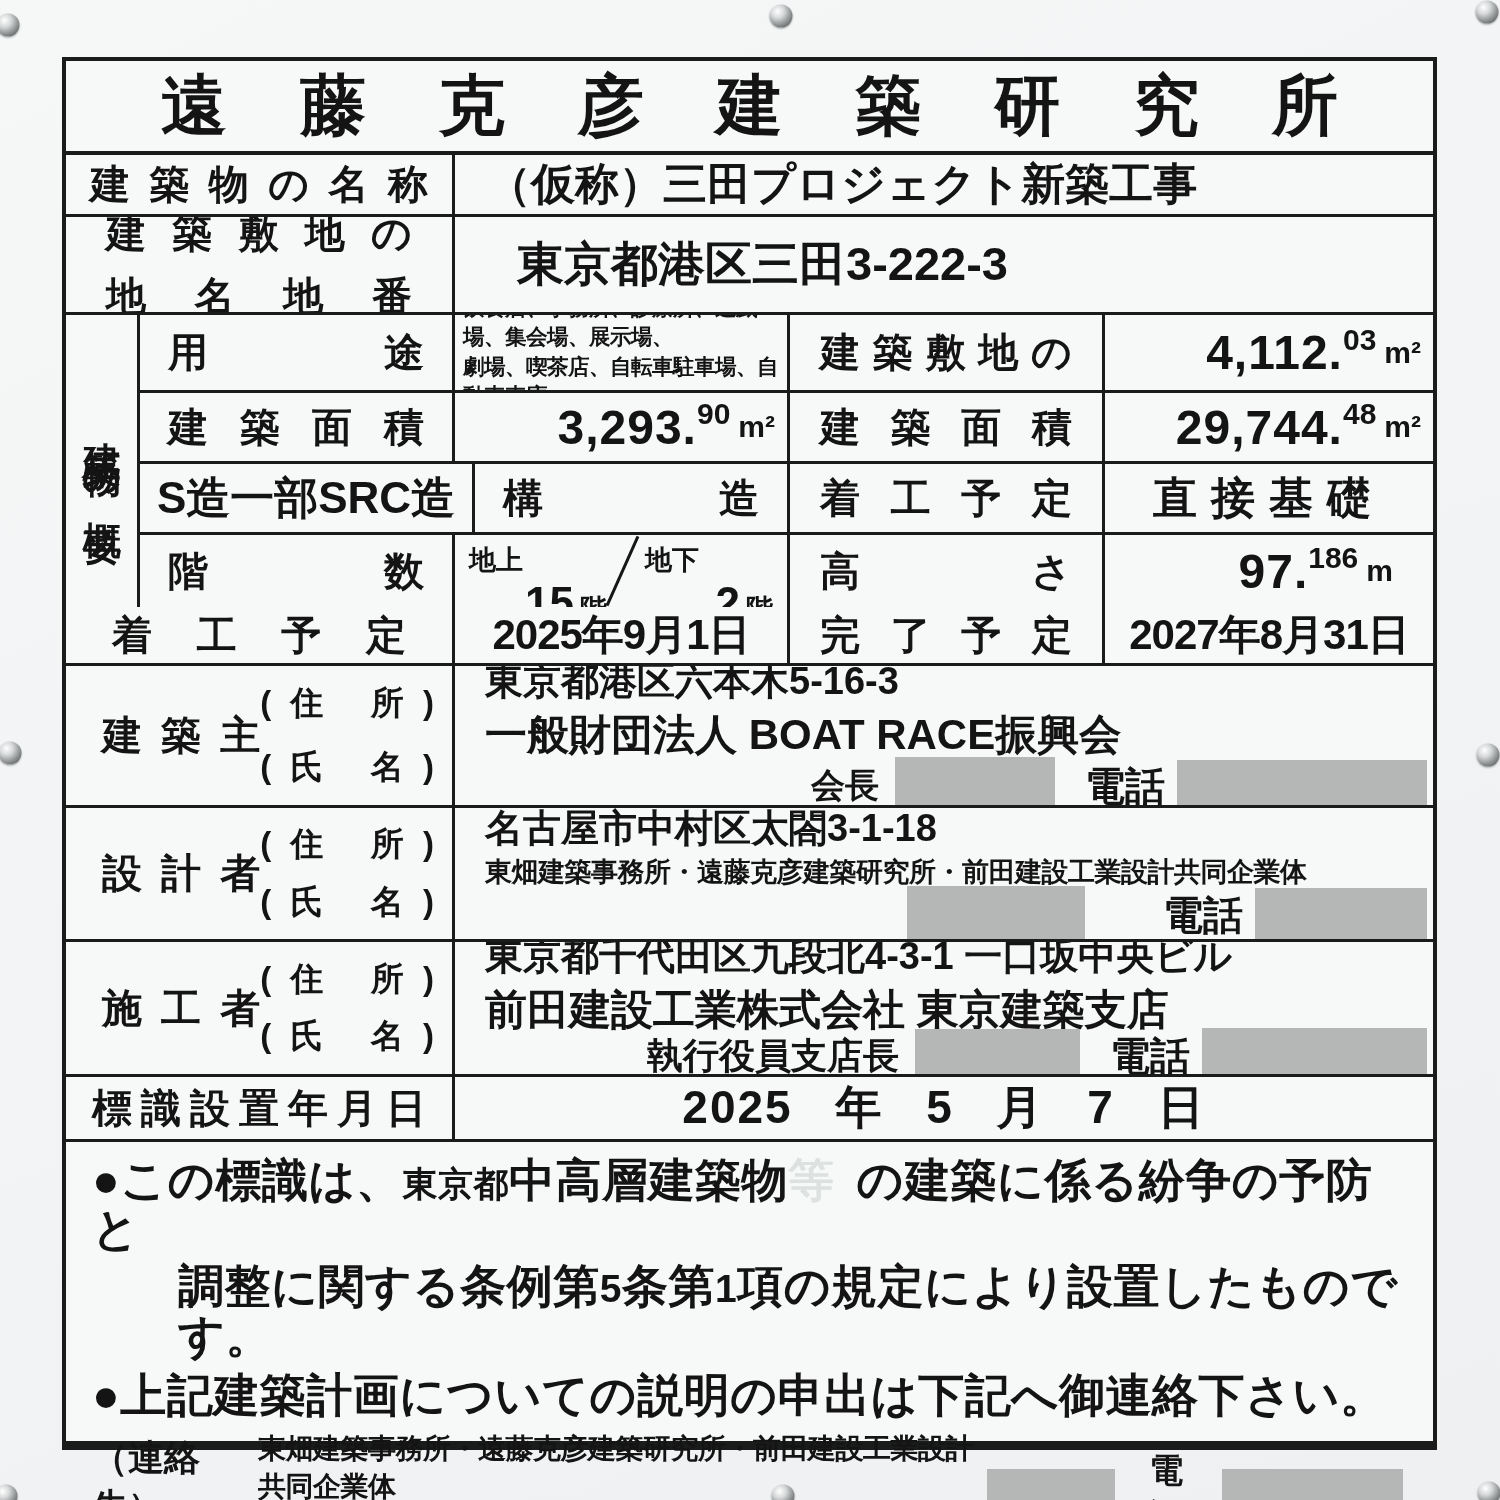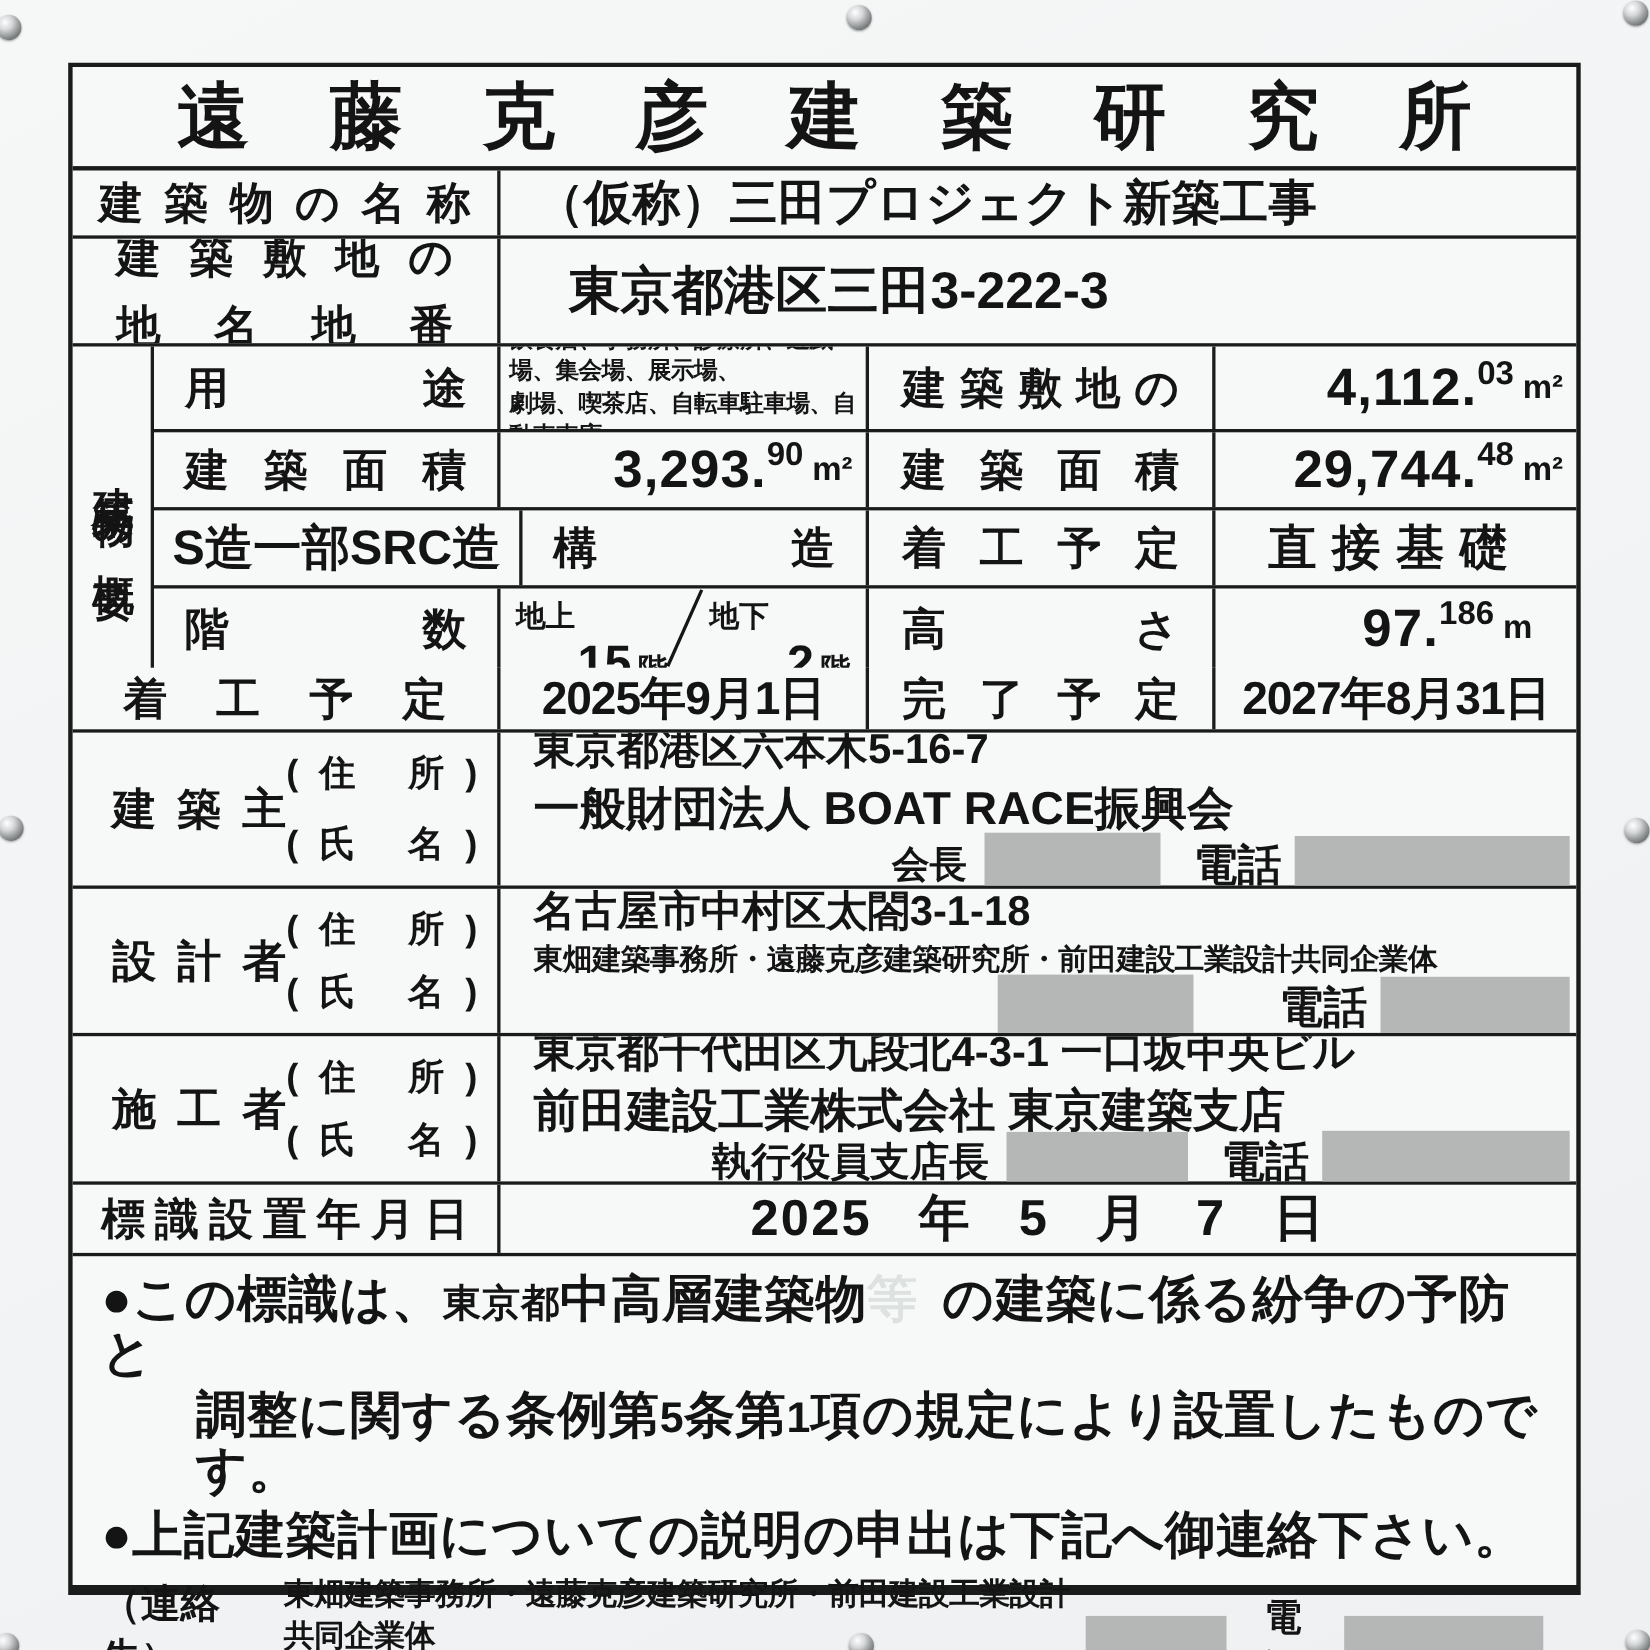--- a/index.html
+++ b/index.html
@@ -262,21 +262,21 @@
 
     <div class="row r-owner party-row">
       <div class="cell w-label party-label">
         <div class="party-title">建築主</div>
         <div class="party-sub">
           <div>(住 所)</div>
           <div>(氏 名)</div>
         </div>
       </div>
       <div class="cell w-val-full last party-val">
-        <div class="p-line1">東京都港区六本木5-16-7</div>
+        <div class="p-line1">東京都港区六本木5-16-3</div>
         <div class="p-line2">一般財団法人 BOAT RACE振興会</div>
         <div class="p-line3" style="margin-top:-6px;">
           <span class="role-label">会長</span>
           <span class="redact" style="width:160px;height:58px;"></span>
           <span class="phone-label">電話</span>
           <span class="redact" style="width:250px;height:52px;"></span>
         </div>
       </div>
     </div>
 

